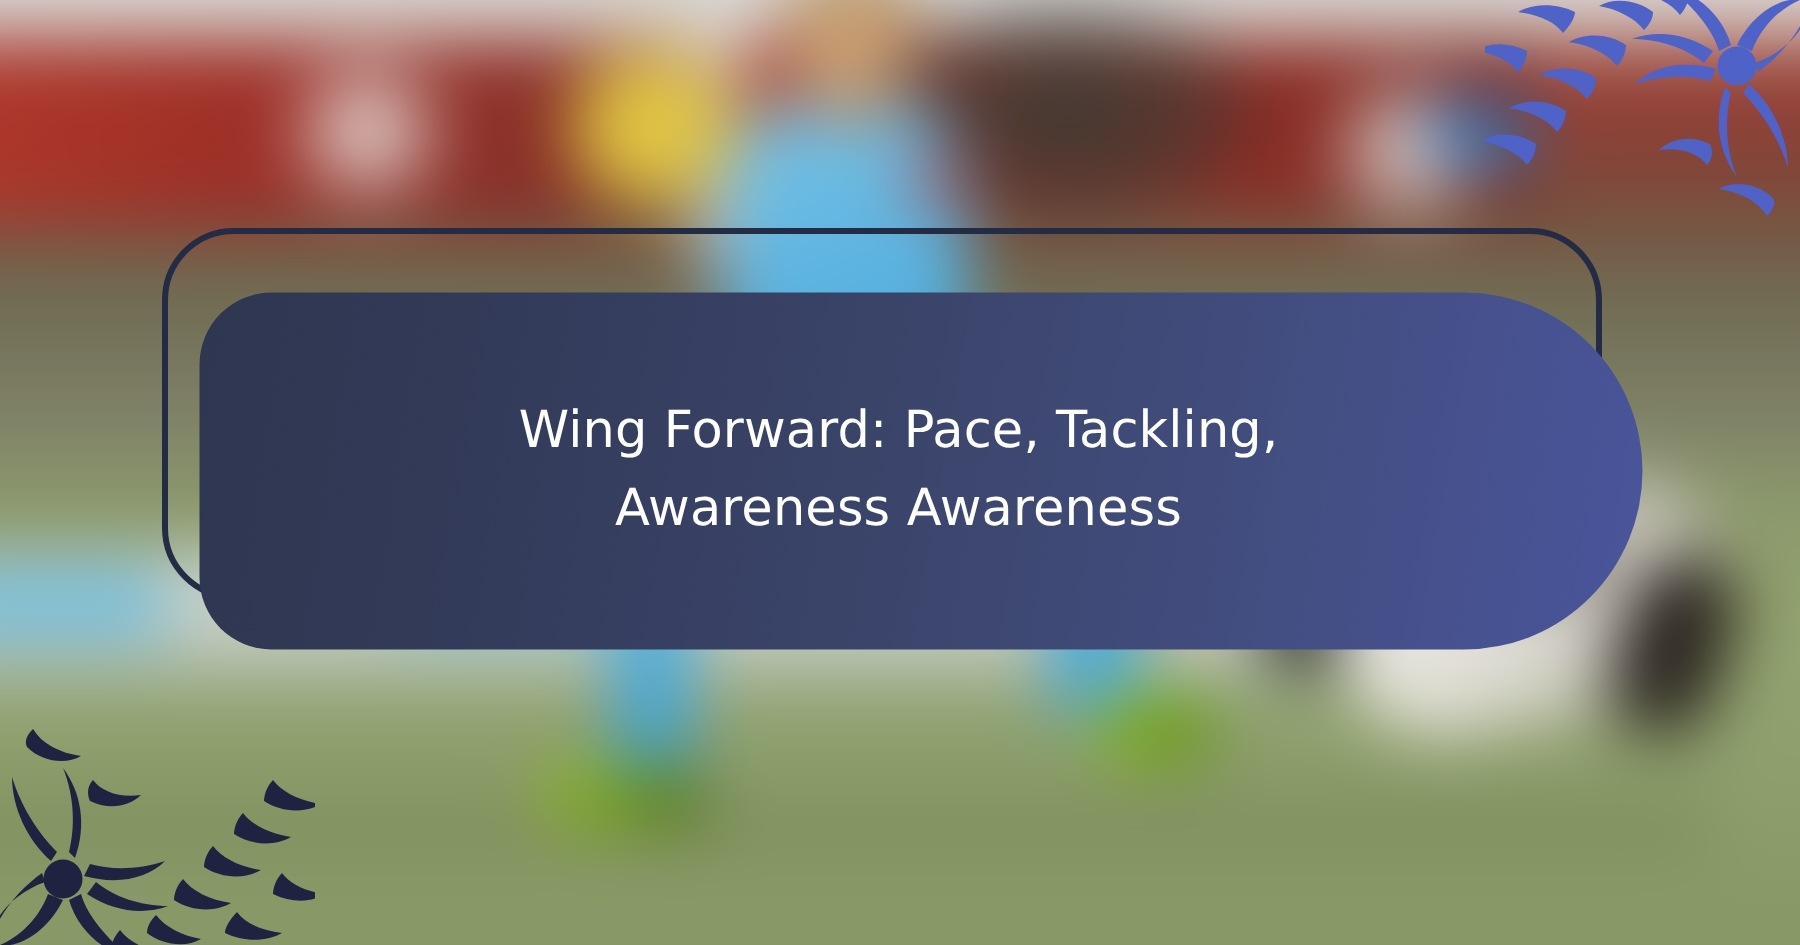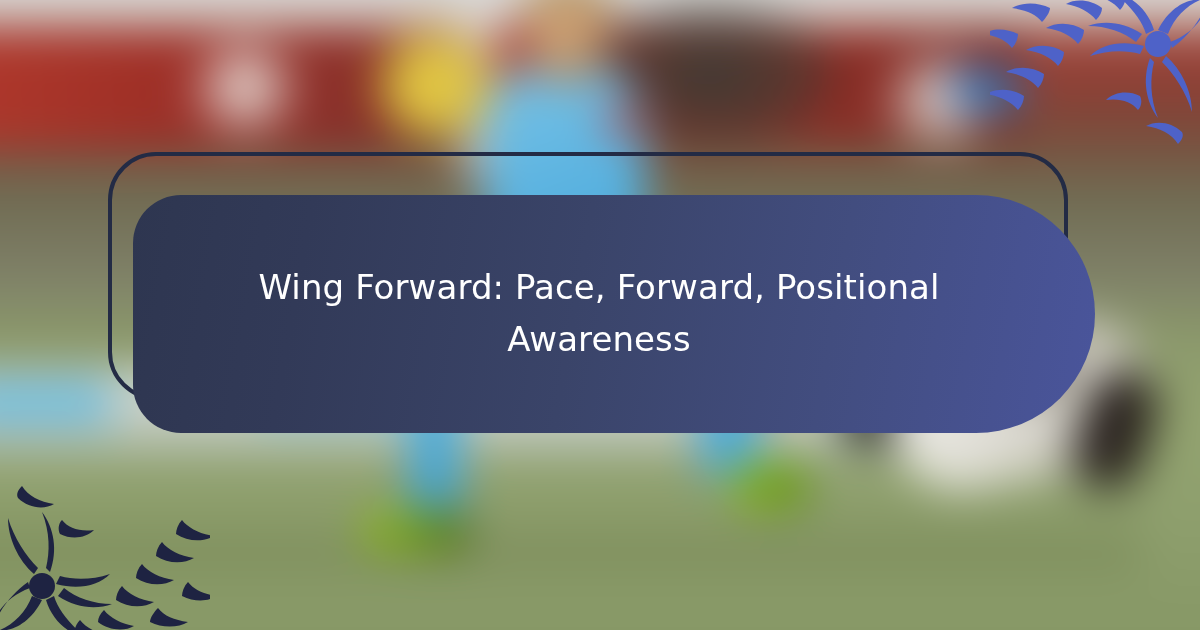--- a/index.html
+++ b/index.html
@@ -276,21 +276,21 @@
     <div class="bg-ball-dark"></div>
     <div class="bg-keeper"></div>
     <div class="bg-keeper-head"></div>
     <div class="bg-keeper-arm"></div>
     <div class="bg-grass-shadow"></div>
   </div>
 
   <div class="card-outline"></div>
 
   <div class="card-fill">
-    <div class="card-title">Wing Forward: Pace, Forward, Positional Awareness</div>
+    <div class="card-title">Wing Forward: Pace, Tackling, Awareness Awareness</div>
   </div>
 
   <svg class="ornament ornament-tr" viewBox="0 0 210 170">
     <g fill="#4e62c8" transform="translate(210,0) scale(-1,1)">
       <circle cx="42" cy="44" r="13"></circle>
       <path d="M42 30 C 30 6, 10 -2, 0 0 C 14 6, 26 18, 32 34 Z"></path>
       <path d="M30 42 C 8 34, -4 18, -6 6 C 2 24, 14 38, 28 48 Z"></path>
       <path d="M46 30 C 52 10, 68 -4, 86 -8 C 70 6, 58 20, 54 34 Z"></path>
       <path d="M56 46 C 78 40, 98 44, 110 56 C 92 50, 74 50, 60 54 Z"></path>
       <path d="M50 58 C 58 80, 54 102, 42 118 C 50 98, 50 78, 46 62 Z"></path>

